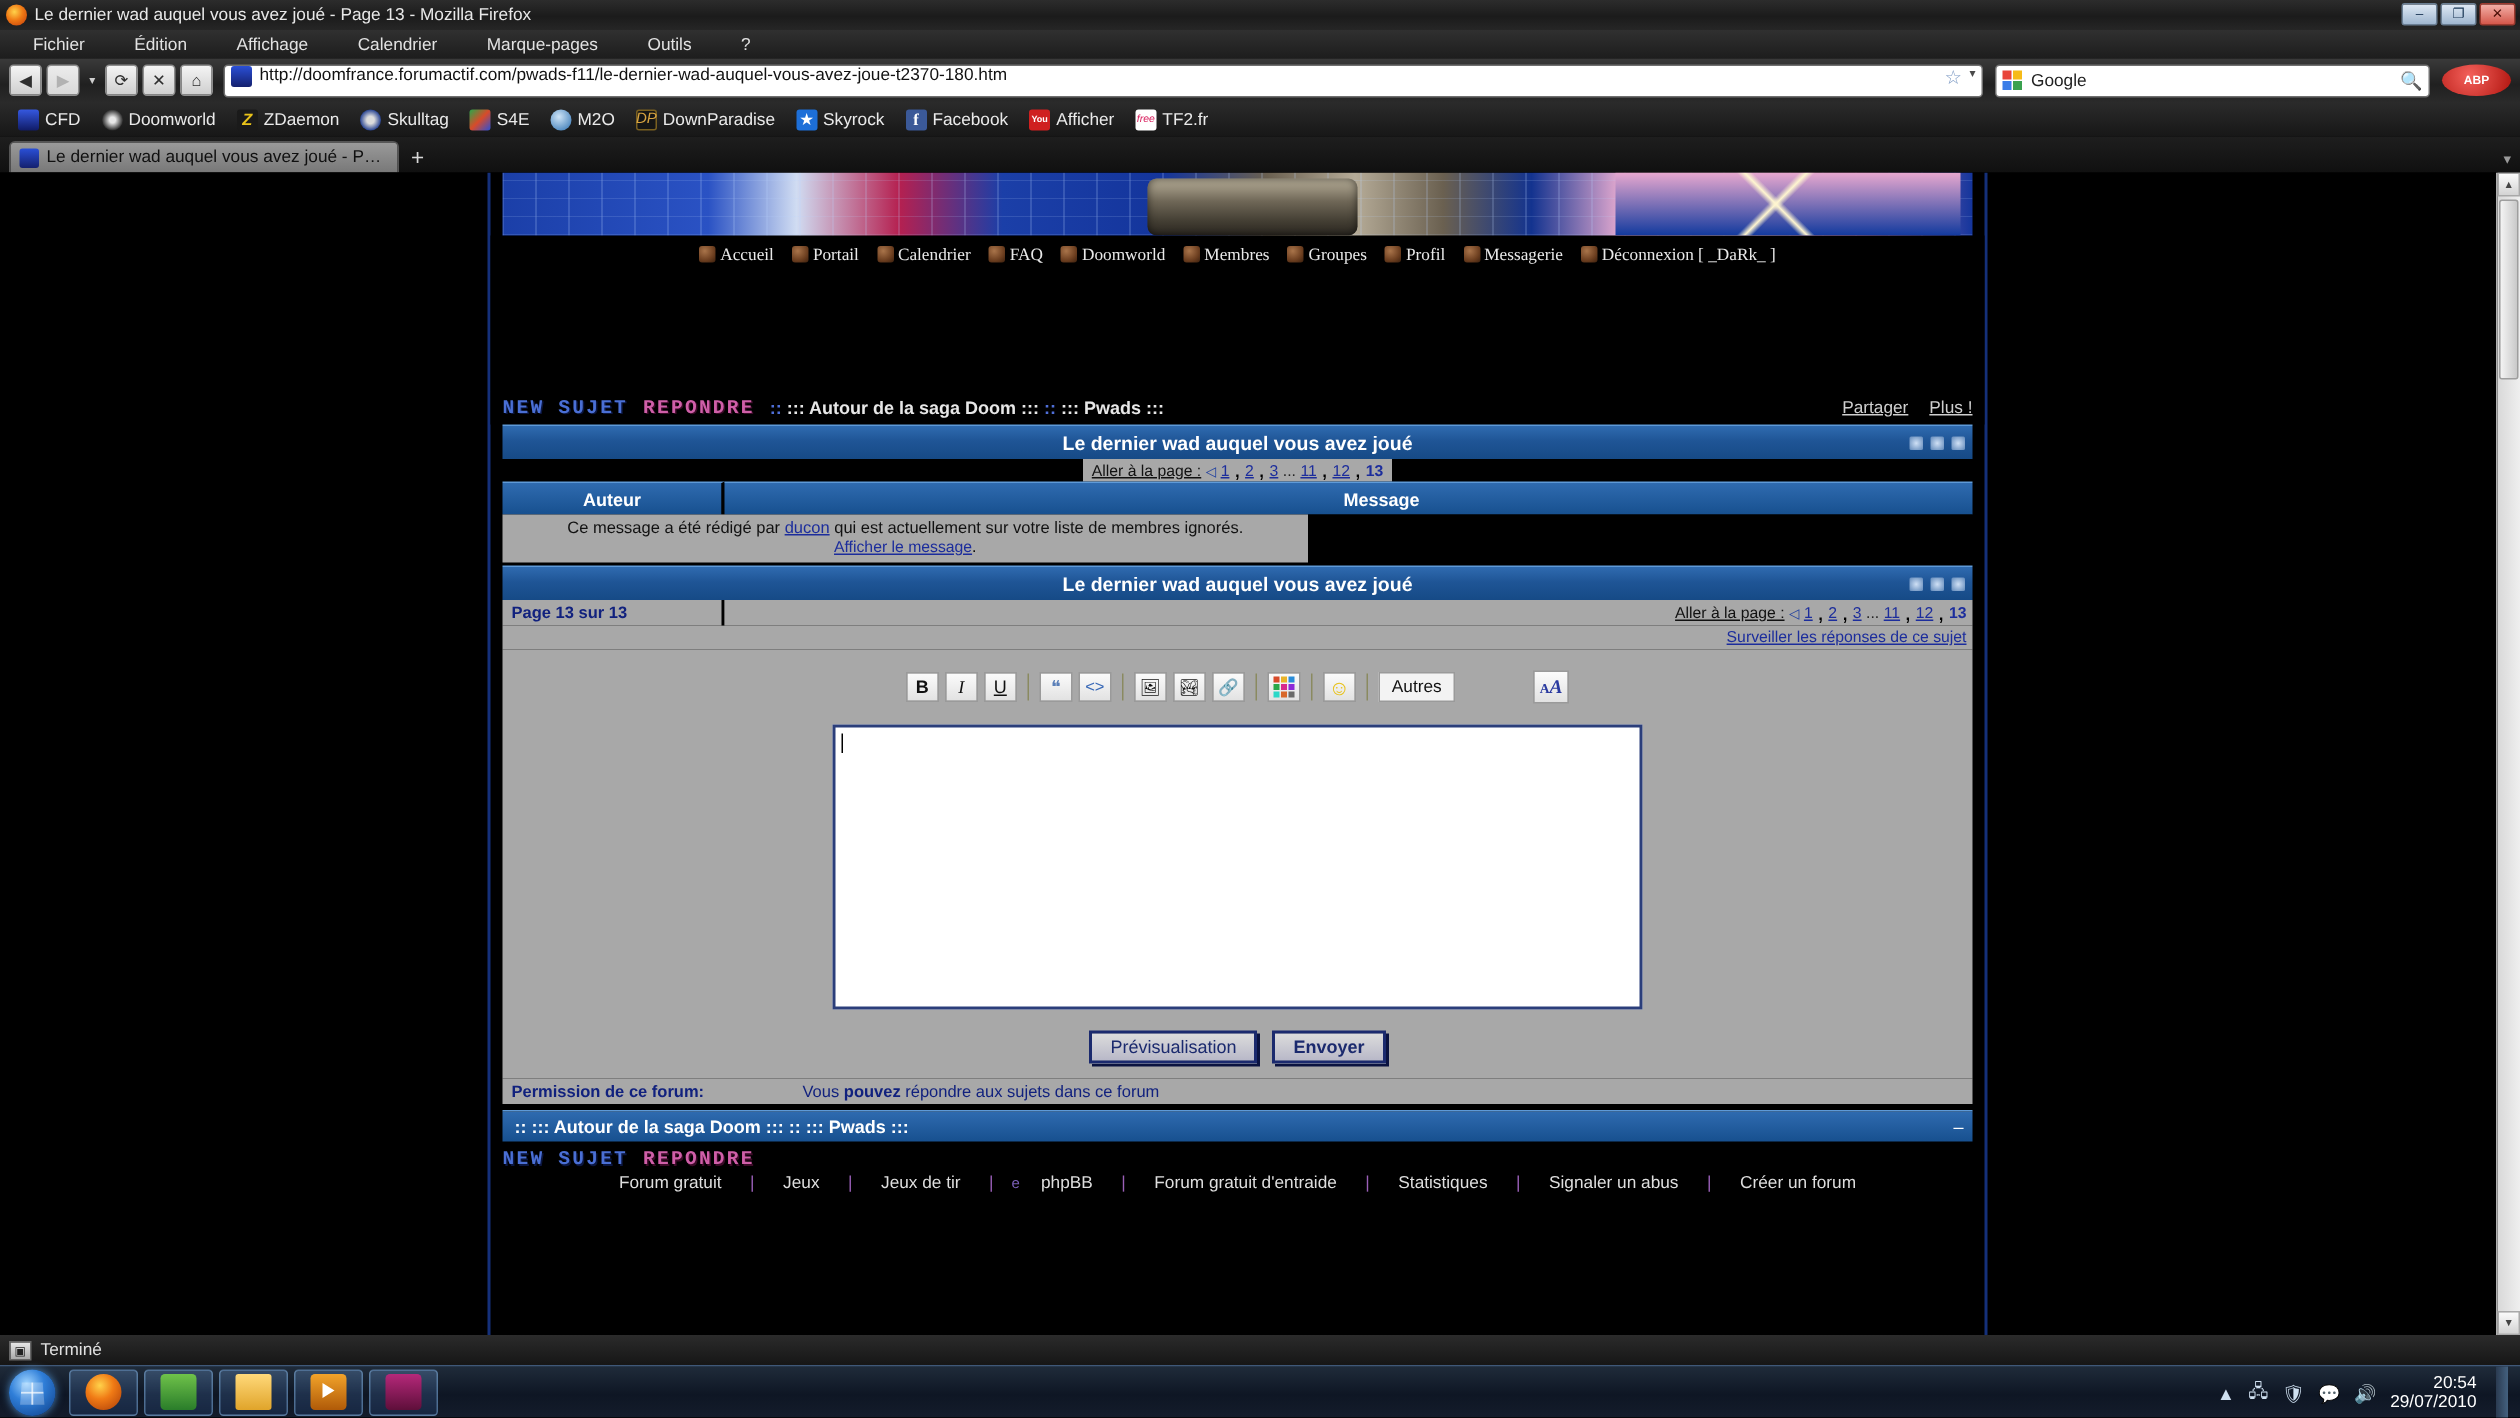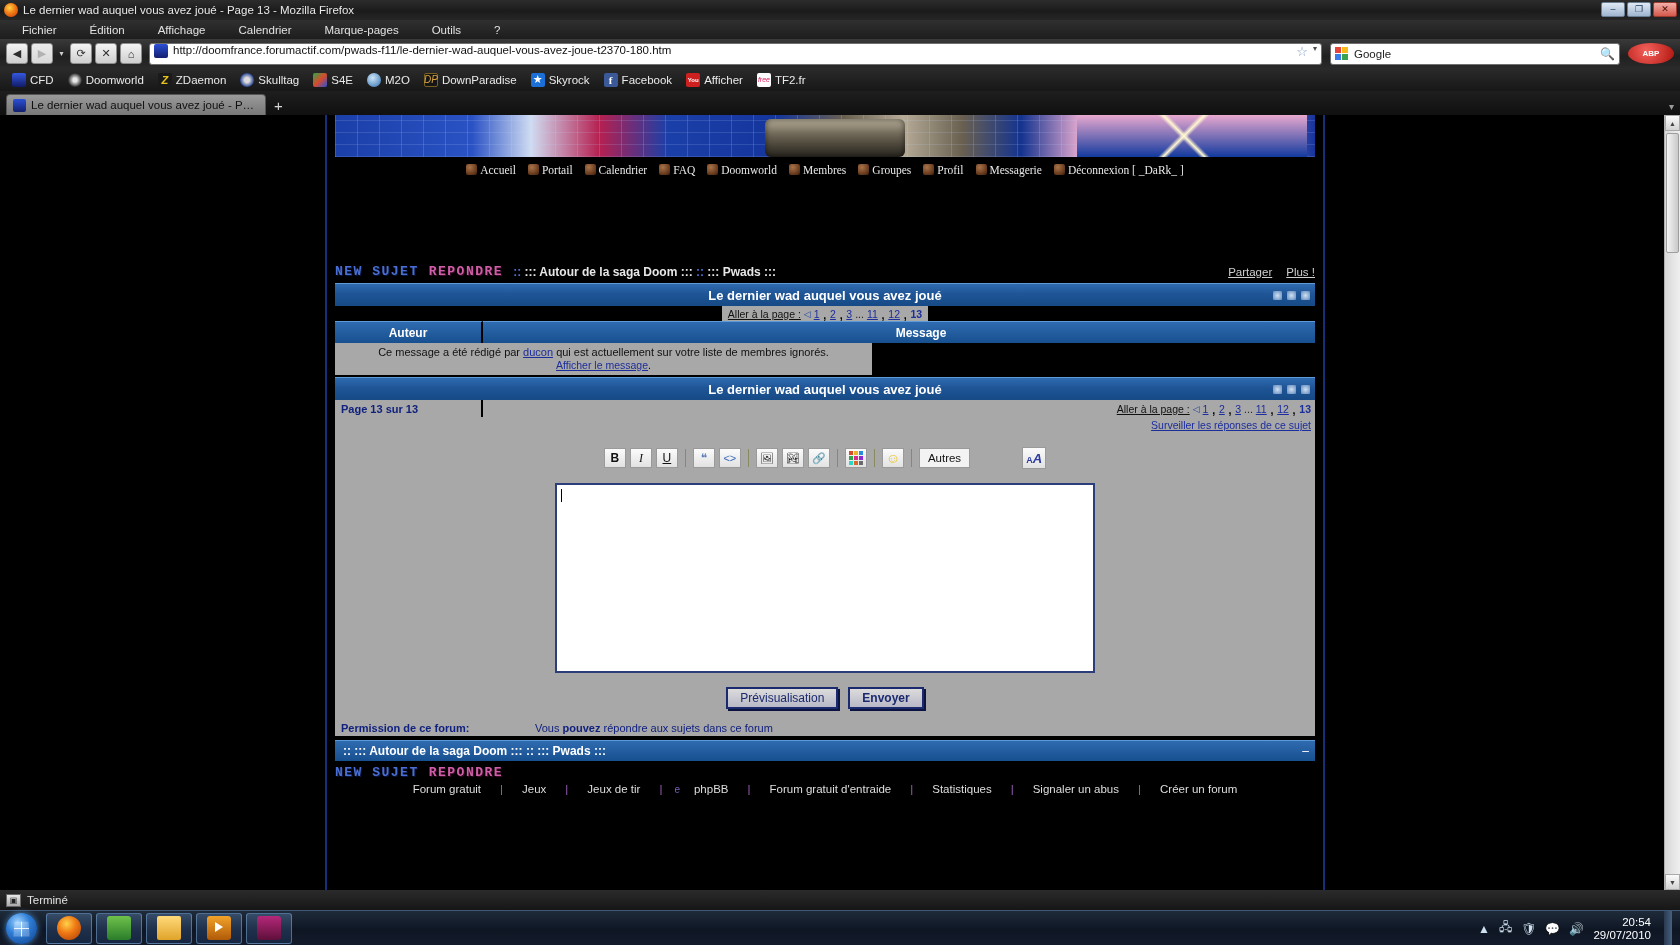--- a/index.html
+++ b/index.html
@@ -326,21 +326,21 @@
     background:#f3f3f3;
   }
   .ico-quote{color:#5a7fb8;font-size:12px;}
   .ico-code{color:#3a6ab8;font-size:11px;}
   .ico-img{font-size:11px;}
   .ico-smiley{font-size:14px;}
   .sw-grid{display:grid;grid-template-columns:repeat(3,4px);grid-template-rows:repeat(3,4px);gap:1px;}
   .sw-grid i{display:block;width:4px;height:4px;}
   .tbtn.spell { width:24px;height:22px; }
   .spell-inner { font-size:9px; color:#2a3aa0; font-weight:bold; position:relative;}
-  .toolbar-right { margin-left: 48px; }
+  .toolbar-right { margin-left: 48px; font-family: Liberation Serif, serif; }
 
   .textarea-box {
     width: 540px; height: 190px; margin: 14px auto 0 auto;
     background:#fff; border: 2px solid #2b3e7a;
     position:relative;
   }
   .textarea-box .caret {
     position:absolute; left:4px; top:4px; width:1px; height: 13px; background:#000;
   }
 

